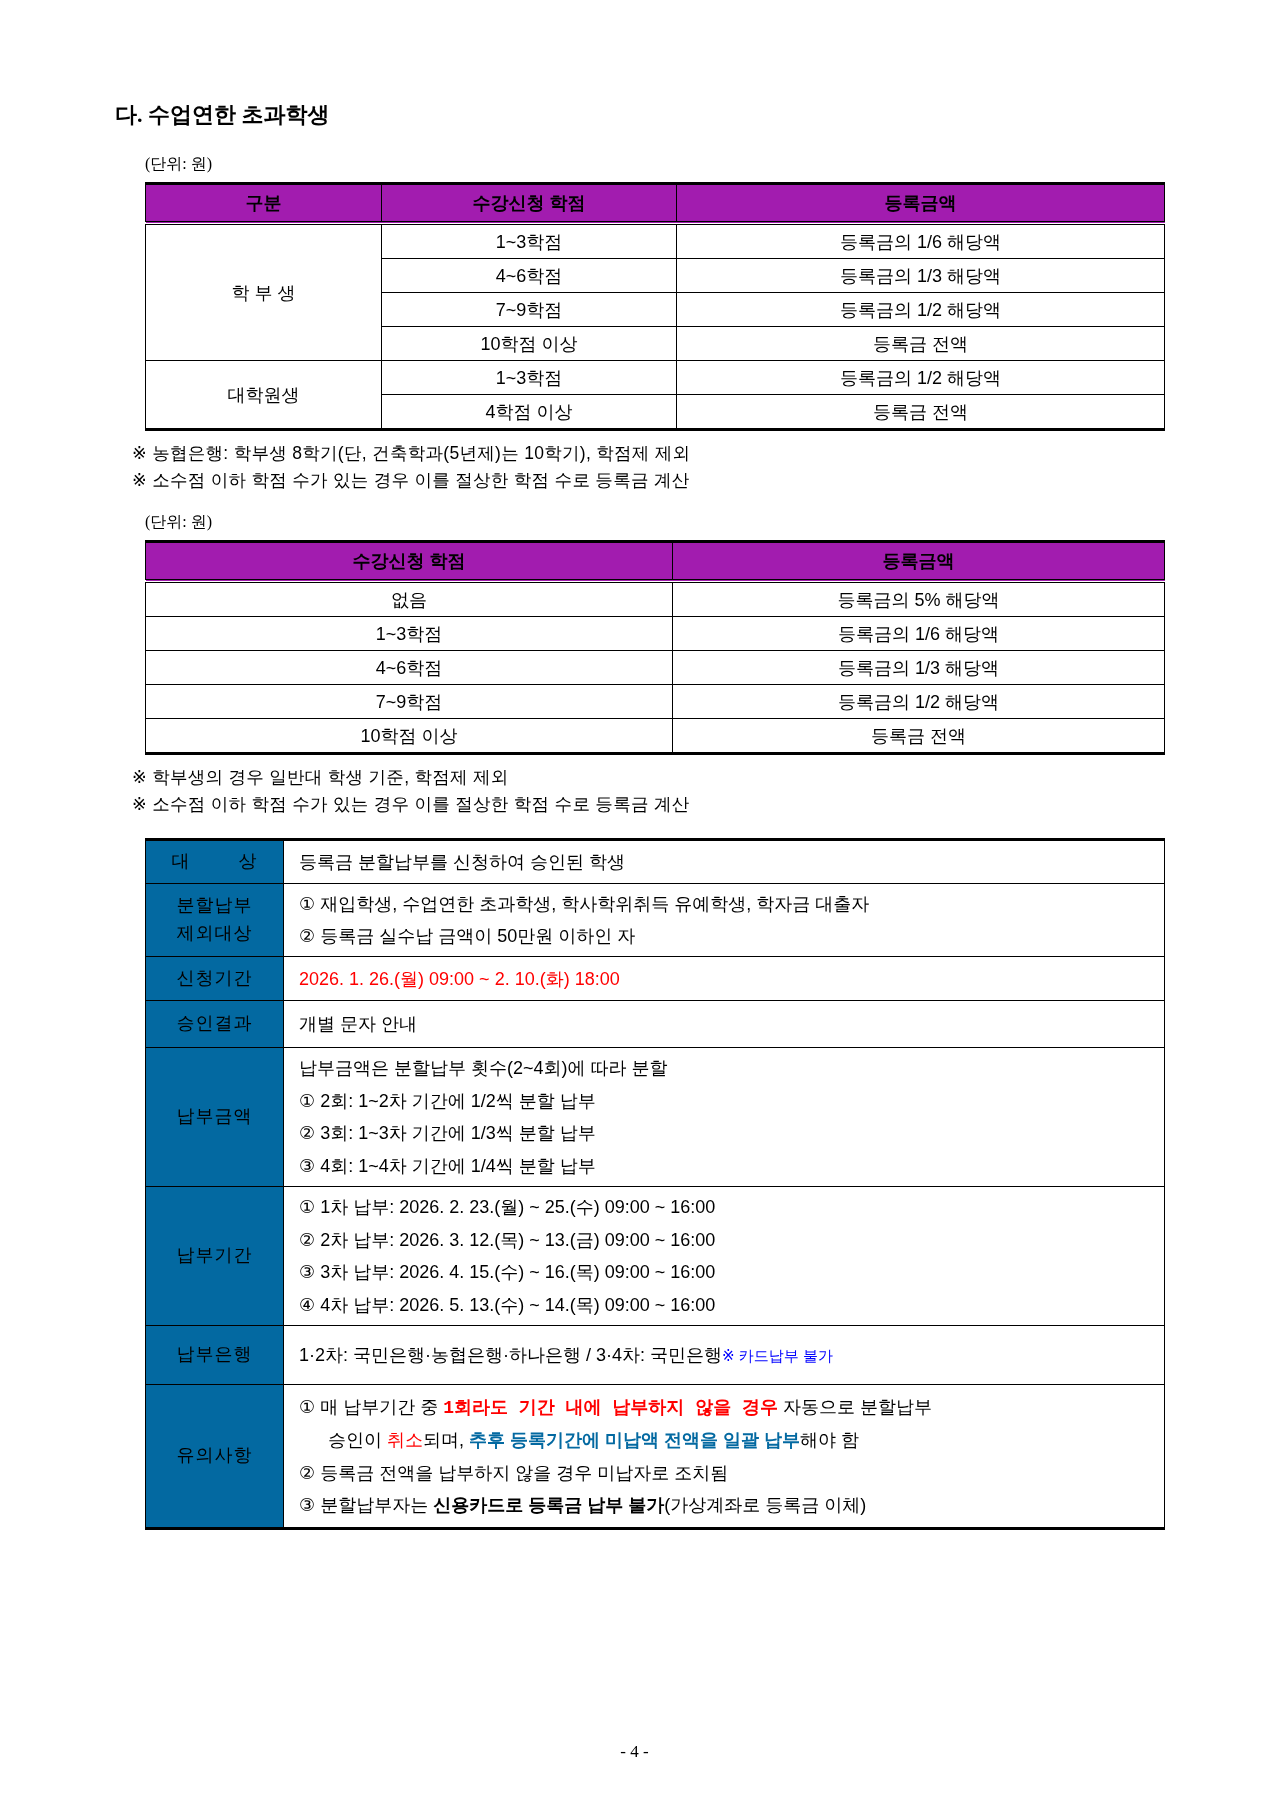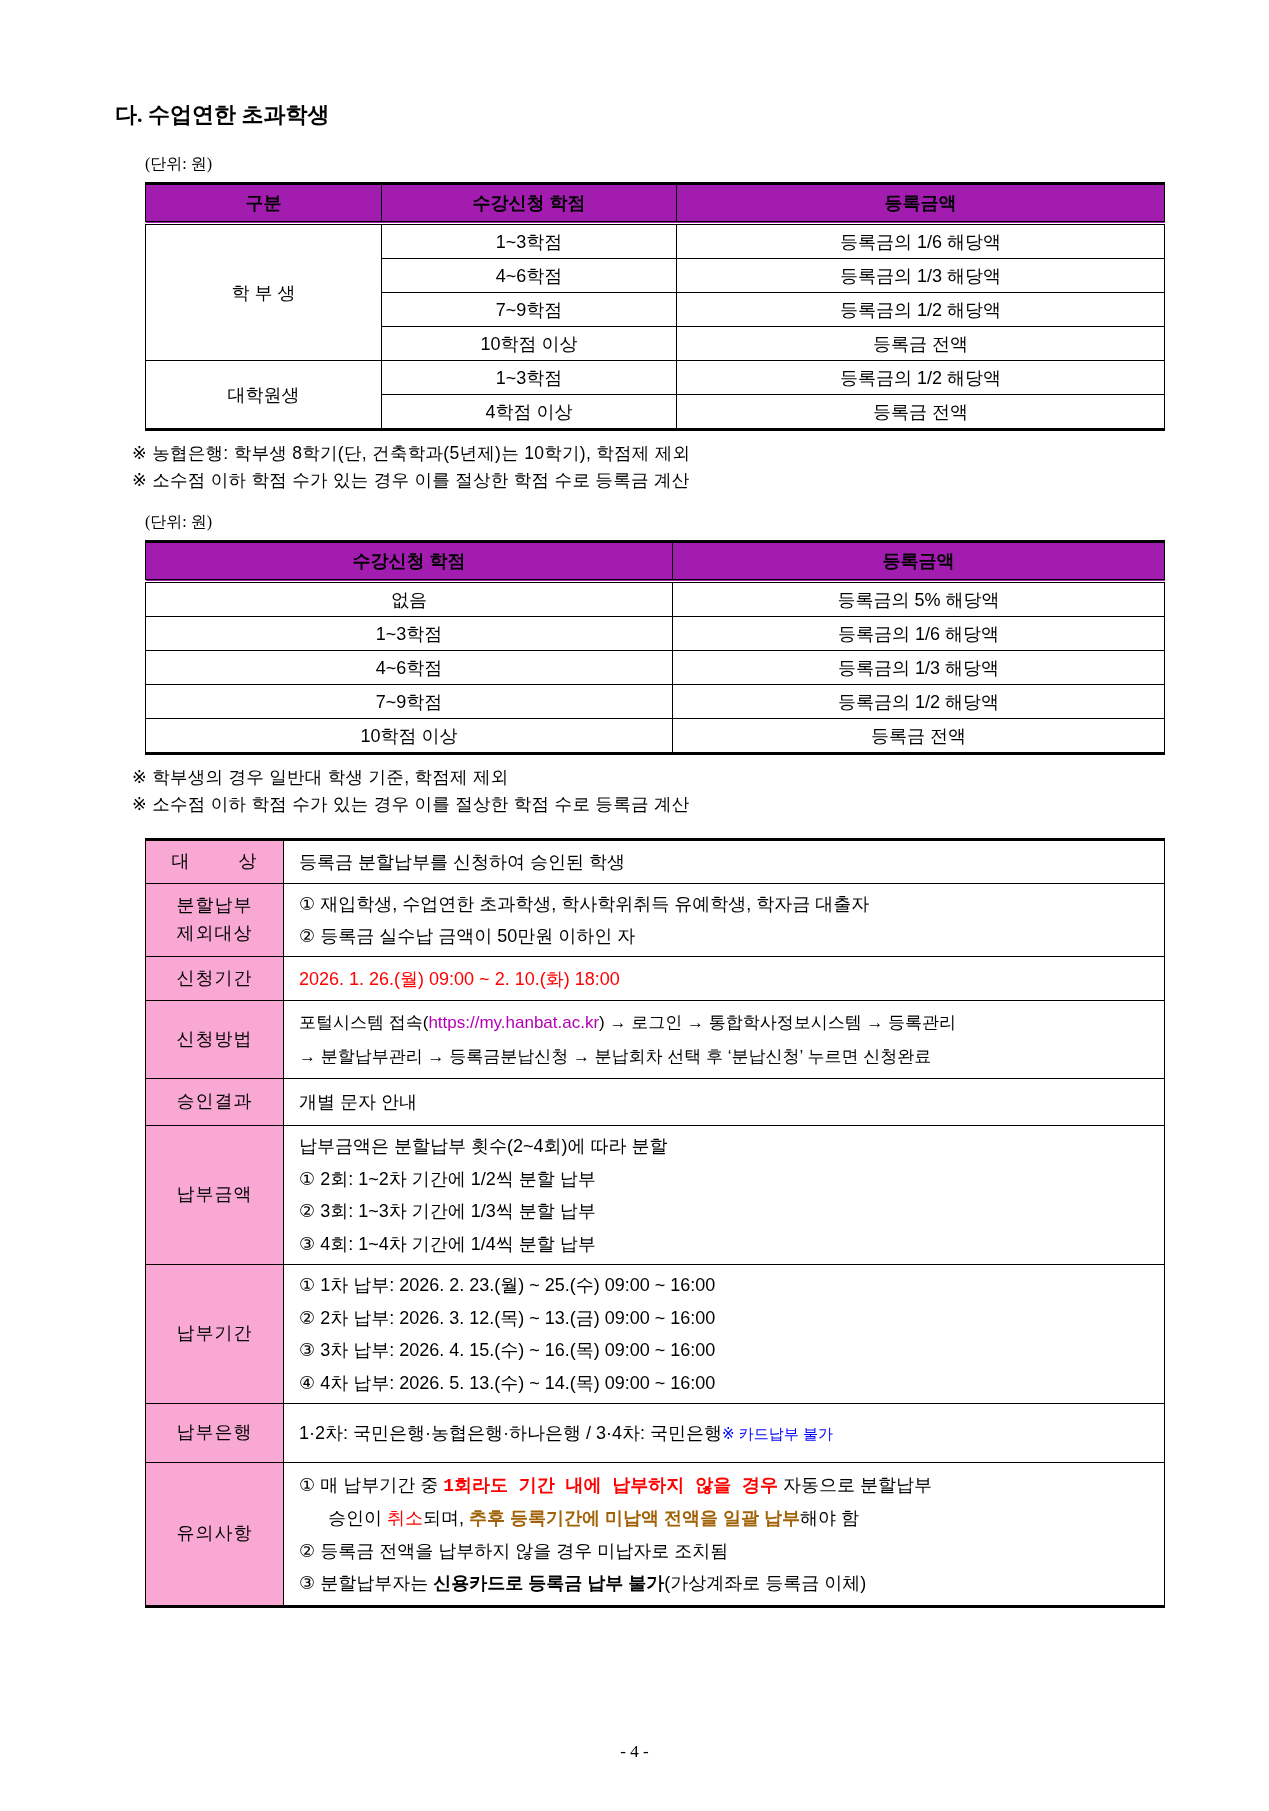--- a/index.html
+++ b/index.html
@@ -21,33 +21,33 @@
   table.grid th,table.grid td{border:1px solid #000;text-align:center;
         font-size:18px;height:33px;padding:0;}
   table.grid thead th{background:#a21caf;font-weight:bold;height:36px;
         border-bottom:4px double #000;}
 
   .notes{margin:9px 0 0 -13px;}
   .note{font-size:17.5px;line-height:27px;letter-spacing:.3px;}
 
   table.info{border-top:3px solid #000;border-bottom:3px solid #000;margin-top:20px;}
   table.info td{border:1px solid #000;font-size:18px;vertical-align:middle;box-sizing:border-box;}
-  td.lbl{background:#f9a8d4;text-align:center;white-space:pre-wrap;line-height:1.55;
+  td.lbl{background:#0369a1;text-align:center;white-space:pre-wrap;line-height:1.55;
          letter-spacing:1px;margin-left:38px;}
   td.val{padding:4px 8px 4px 15px;text-align:left;}
   .line{line-height:32px;white-space:nowrap;}
   .tall .line{line-height:32.5px;}
   .indent{padding-left:29px;}
 
   .h44{height:44px}.h72{height:72px}.h78{height:78px}.h47{height:47px}
   .h132{height:132px}.h133{height:133px}.h45{height:59px}.h144{height:144px}
 
   .red{color:#ff0000;}
   .redb{color:#ff0000;font-weight:bold;font-family:Liberation Mono, monospace;}
-  .blueb{color:#a16207;font-weight:bold;}
+  .blueb{color:#0369a1;font-weight:bold;}
   .bold{font-weight:bold;}
   .url{color:#b400b4;}
   .banknote{color:#0000ff;font-size:15px;margin-left:0;}
   .method .line{font-size:17px;line-height:34px;}
 
   .footer{position:absolute;left:0;right:0;top:1742px;text-align:center;
           font-family:"Liberation Serif","DejaVu Serif",serif;font-size:17px;}
 </style>
 </head>
 <body>
@@ -169,27 +169,20 @@
             <div class="line">② 등록금 실수납 금액이 50만원 이하인 자</div>
           </td>
         </tr>
         <tr>
           <td class="lbl h44">신청기간</td>
           <td class="val h44">
             <div class="line red">2026. 1. 26.(월) 09:00 ~ 2. 10.(화) 18:00</div>
           </td>
         </tr>
         <tr>
-          <td class="lbl h78">신청방법</td>
-          <td class="val h78 method">
-            <div class="line"><span>포털시스템 접속(</span><span class="url">https://my.hanbat.ac.kr</span><span>) → 로그인 → 통합학사정보시스템 → 등록관리</span></div>
-            <div class="line">→ 분할납부관리 → 등록금분납신청 → 분납회차 선택 후 ‘분납신청’ 누르면 신청완료</div>
-          </td>
-        </tr>
-        <tr>
           <td class="lbl h47">승인결과</td>
           <td class="val h47">
             <div class="line">개별 문자 안내</div>
           </td>
         </tr>
         <tr>
           <td class="lbl h132">납부금액</td>
           <td class="val h132 tall">
             <div class="line">납부금액은 분할납부 횟수(2~4회)에 따라 분할</div>
             <div class="line">① 2회: 1~2차 기간에 1/2씩 분할 납부</div>

